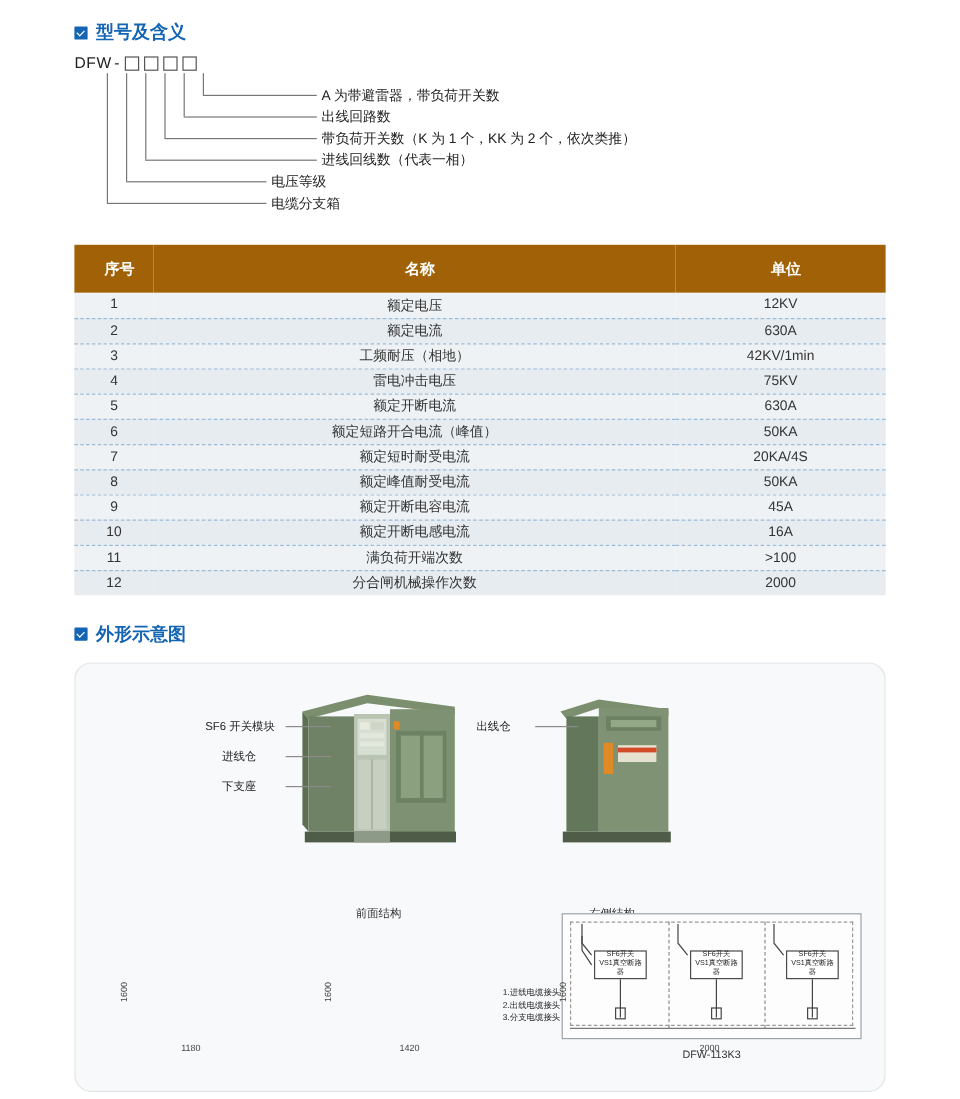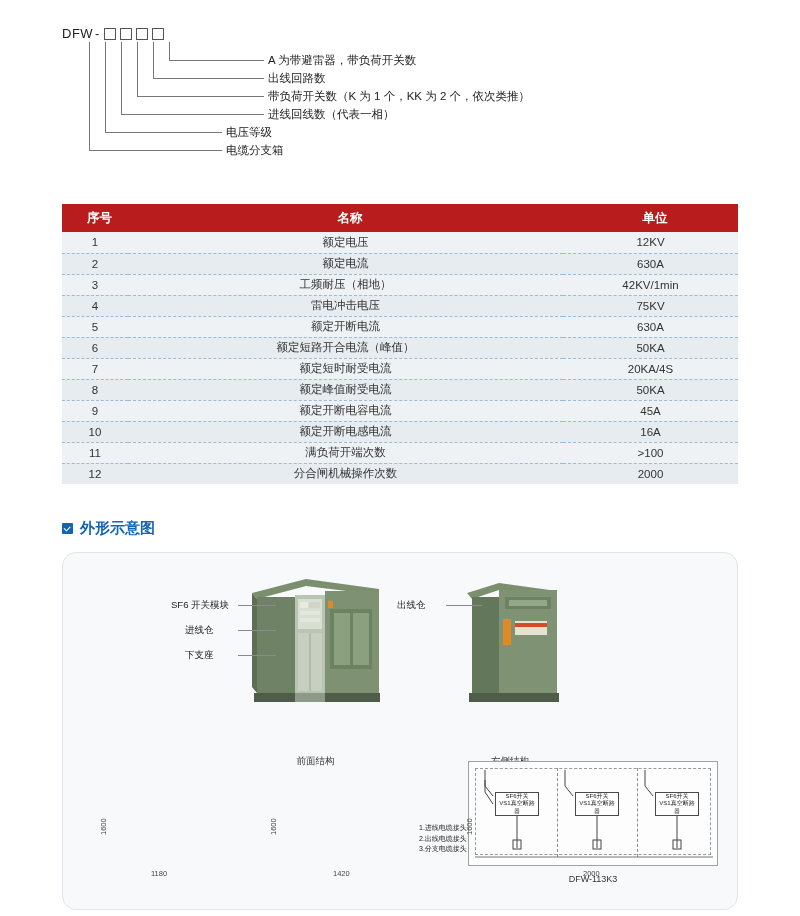--- a/index.html
+++ b/index.html
@@ -46,22 +46,22 @@
   .leader { position: absolute; border-left: 1px solid #777; }
   .leader-h { position: absolute; border-top: 1px solid #777; }
   .code-note {
     position: absolute; font-size: 11.5px; color: #222; white-space: nowrap;
   }
 
   
   #sec2 { position: absolute; left: 62px; top: 190px; }
   .tbl { margin-top: 14px; border-collapse: collapse; width: 676px; font-size: 11.5px; }
   .tbl thead th {
-    background: #b91c1c; color: #fff; font-weight: bold;
-    height: 28px; font-size: 12.5px; border: none; padding-left: 10px;
+    background: #a16207; color: #fff; font-weight: bold;
+    height: 40px; font-size: 12.5px; border: none; padding-left: 10px;
   }
   .tbl tbody td {
     height: 21px; text-align: center; color: #333;
     border-bottom: 1px dashed #9bbcd8;
     background: #eef2f5;
   }
   .tbl tbody tr:nth-child(even) td { background: #e7ecf0; }
   .tbl tbody tr:last-child td { border-bottom: none; }
   .col-no { width: 66px; }
   .col-unit { width: 175px; }
@@ -107,20 +107,24 @@
   .num-tag { position: absolute; font-size: 7px; color: #222; }
   .cell-div { position: absolute; border-left: 1px dashed #8c8c8c; }
   .tiny-line { position: absolute; background: #555; }
 </style>
 </head>
 <body>
 
 <div class="page">
 
   <div id="sec1">
+    <div class="sec-head">
+      <span class="sec-mark"></span>
+      <span>型号及含义</span>
+    </div>
 
     <div class="code-wrap">
       <div class="code-line" style="left:0; top:8px;">
         <span class="dfw">DFW</span>
         <span class="dash">-</span>
         <span class="box"></span>
         <span class="box"></span>
         <span class="box"></span>
         <span class="box"></span>
       </div>

